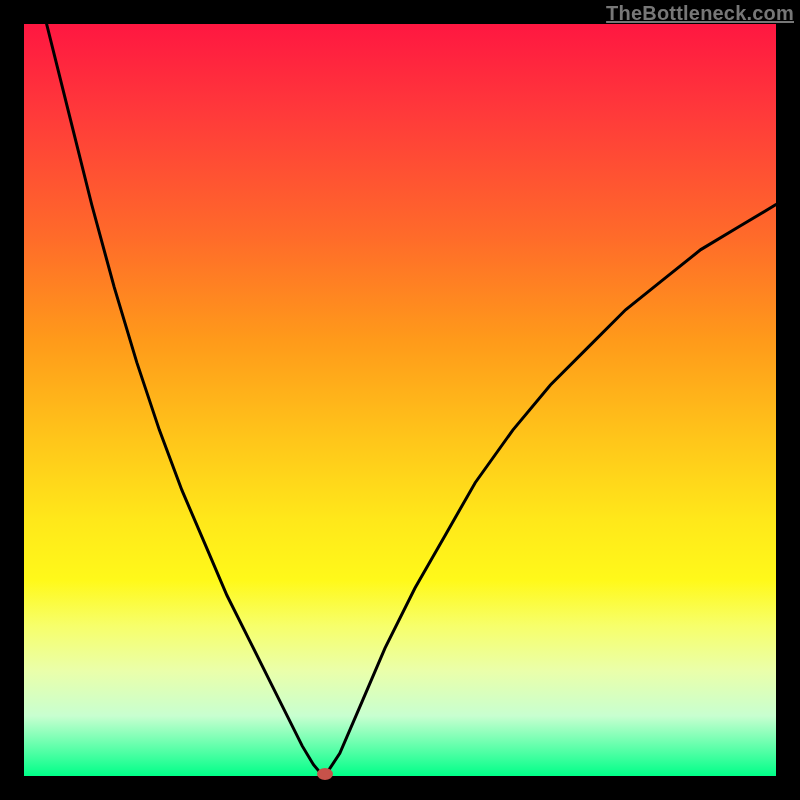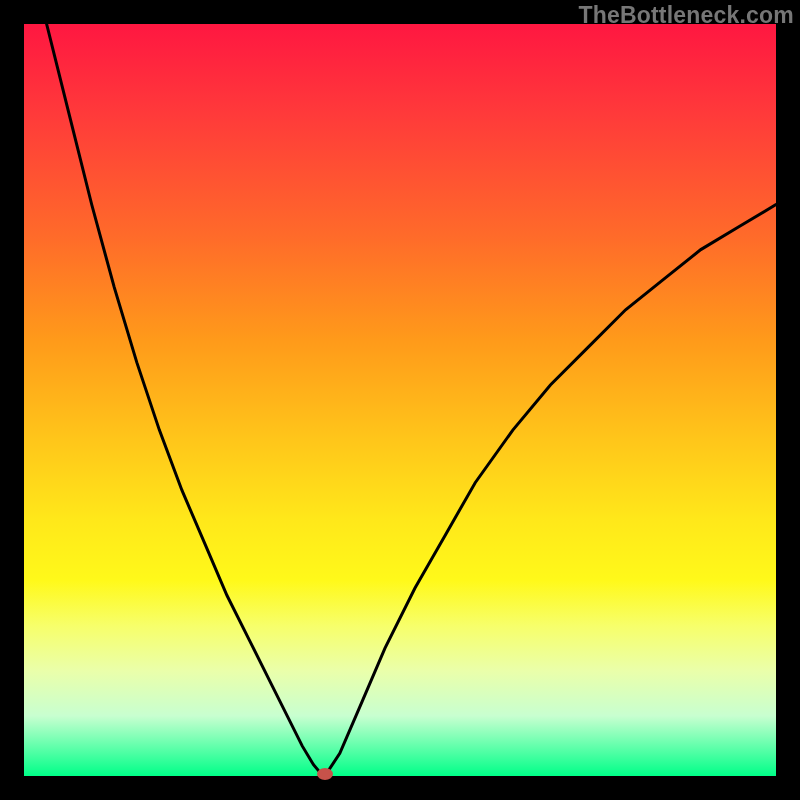--- a/index.html
+++ b/index.html
@@ -40,24 +40,25 @@
     left: 24px;
     width: 752px;
     height: 752px;
   }
 
   .watermark {
     position: absolute;
     top: 2px;
     right: 6px;
     font-family: Arial, Helvetica, sans-serif;
-    font-size: 23px;
+    font-size: 20px;
     font-weight: 600;
     color: #777;
     letter-spacing: 0.2px;
+    text-decoration: underline;
   }
 
   .minimum-dot {
     position: absolute;
     width: 16px;
     height: 12px;
     background: #c7524a;
     border-radius: 50%;
   }
 </style>

